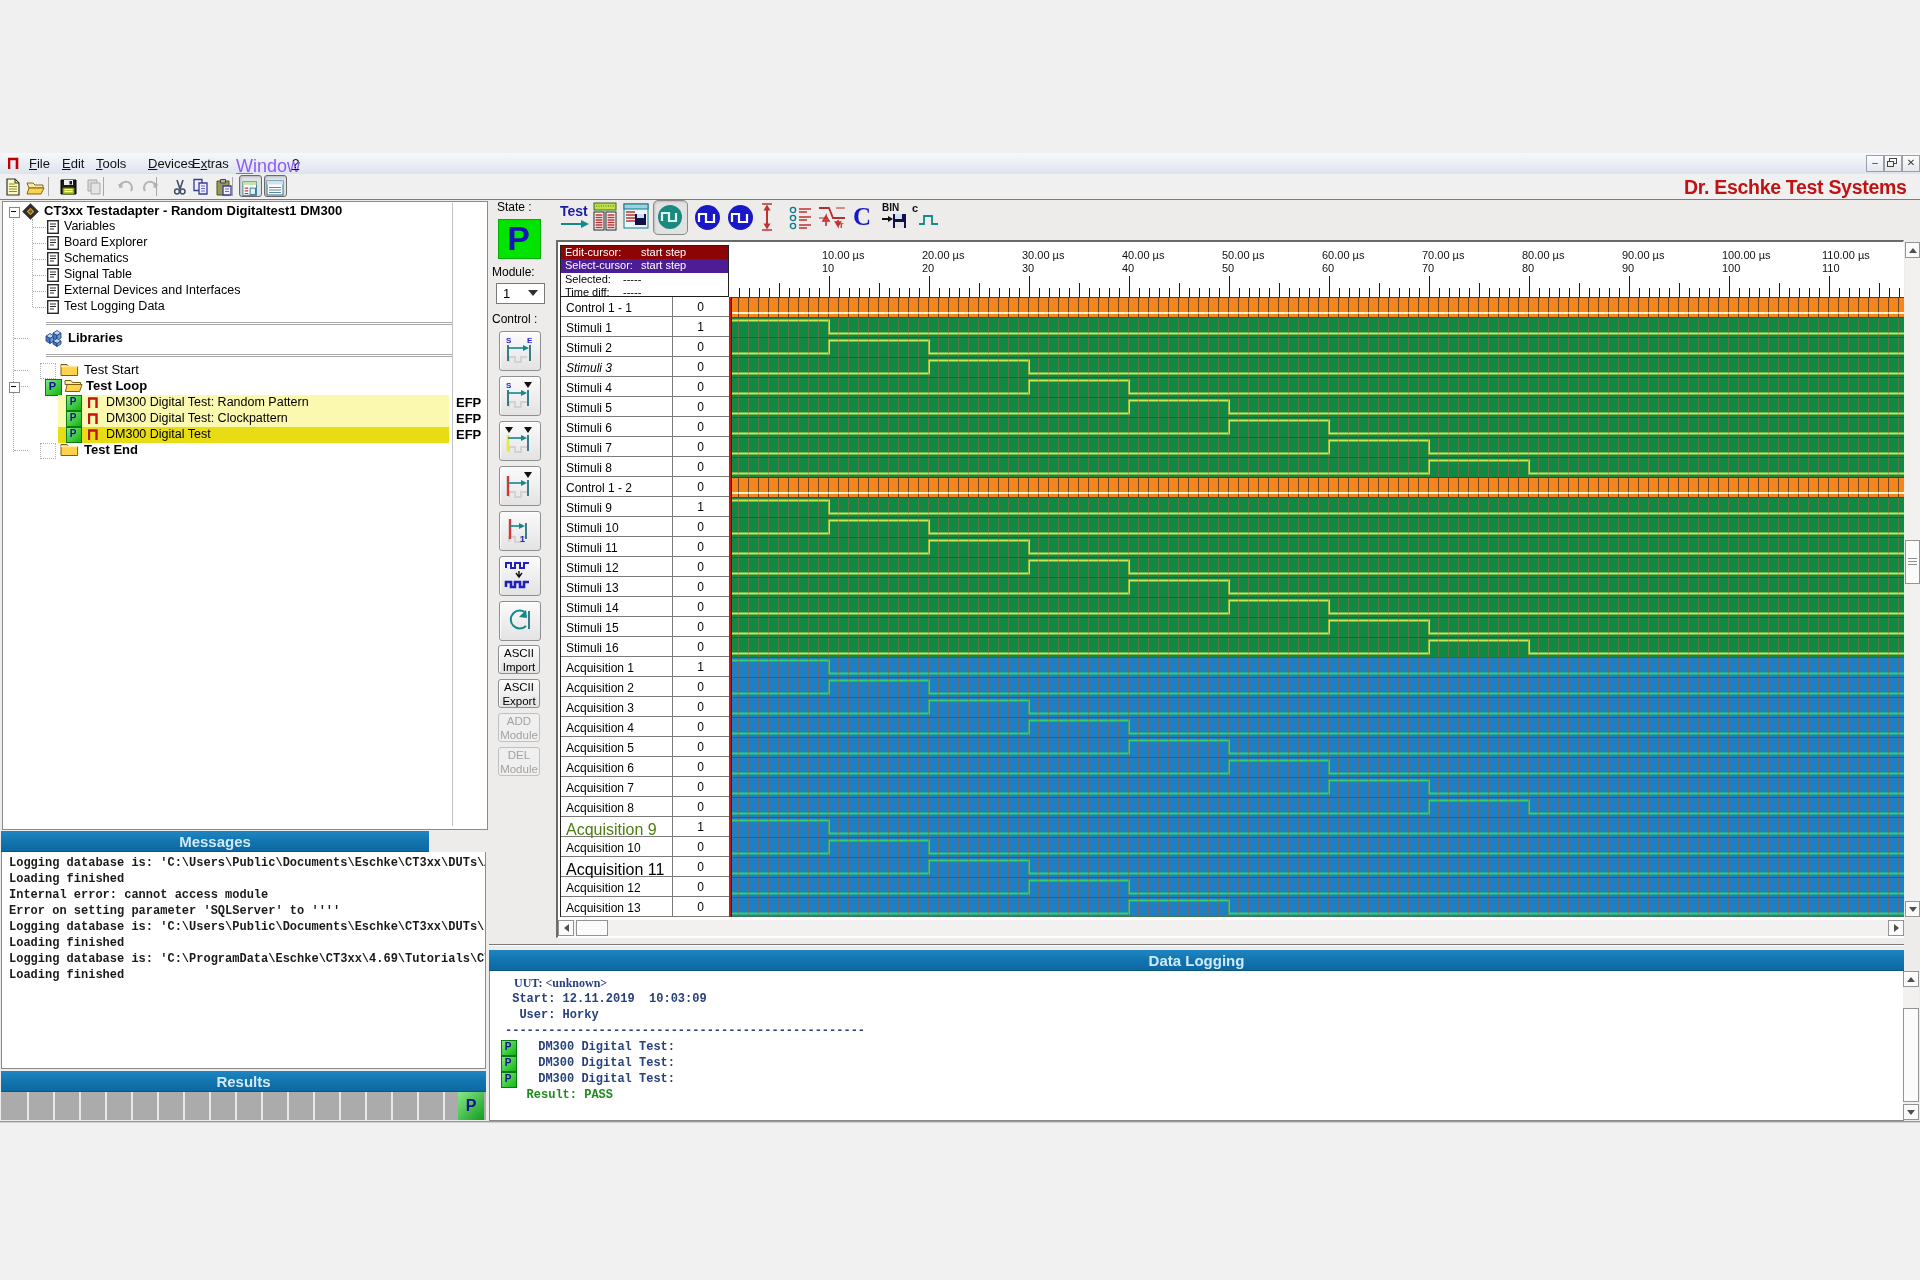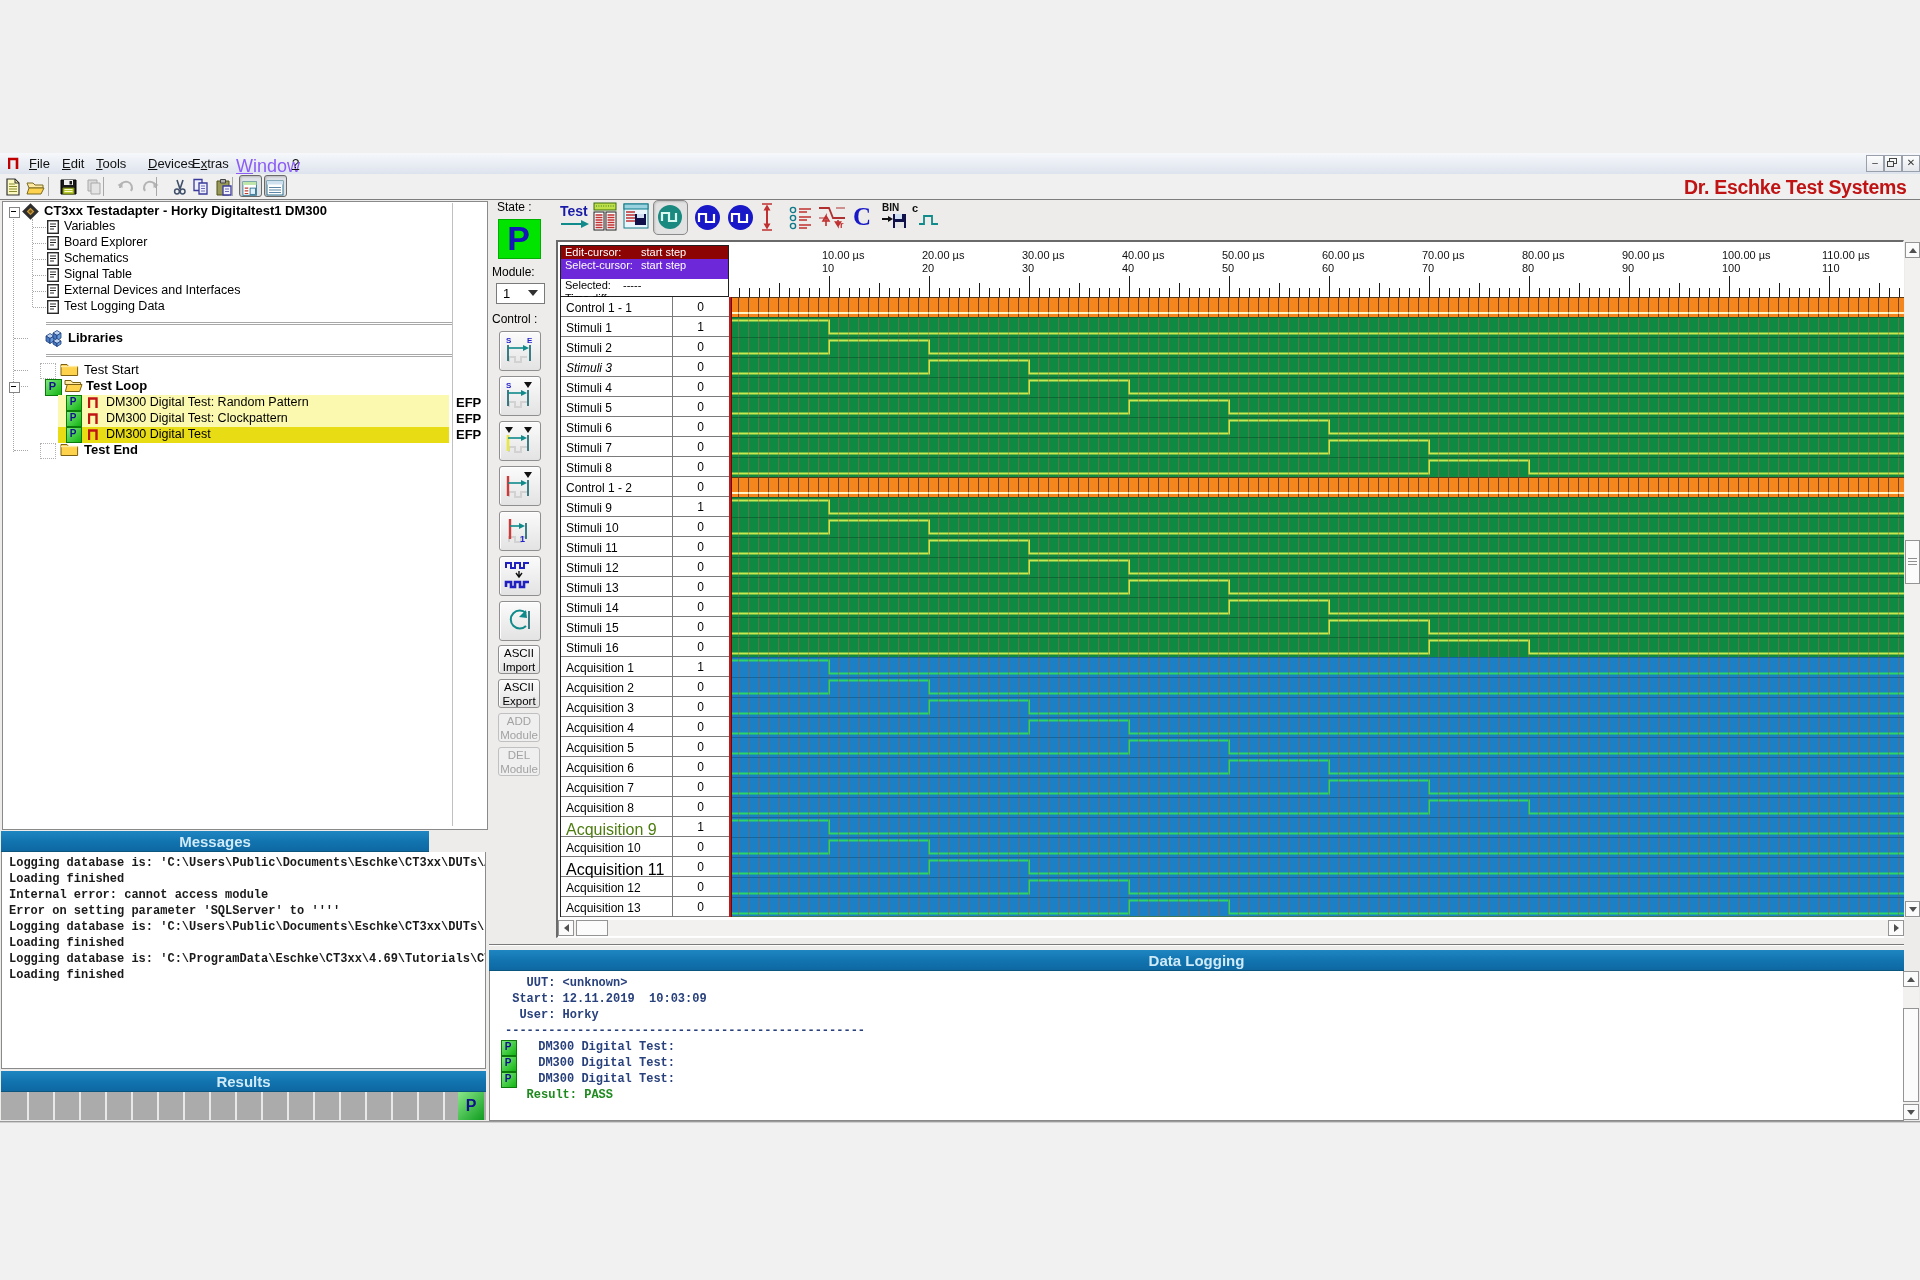--- a/index.html
+++ b/index.html
@@ -113,21 +113,21 @@
 <div class="abs" style="left:14px;top:450px;width:14px;height:1px;border-top:1px dotted #a8a8a8;"></div>
 <div class="abs" style="left:9px;top:207px;width:9px;height:9px;background:#fff;border:1px solid #848484;"></div>
 <div class="abs" style="left:11px;top:211px;width:5px;height:1px;background:#000;"></div>
 <div class="abs" style="left:9px;top:382px;width:9px;height:9px;background:#fff;border:1px solid #848484;"></div>
 <div class="abs" style="left:11px;top:386px;width:5px;height:1px;background:#000;"></div>
 <svg class="abs" style="left:22px;top:203px" width="17" height="17" viewBox="0 0 17 17">
     <rect x="2.6" y="2.6" width="11.8" height="11.8" transform="rotate(45 8.5 8.5)" fill="#2e2e2e"></rect>
     <rect x="5.8" y="5.8" width="5.4" height="5.4" transform="rotate(45 8.5 8.5)" fill="#c89a3c"></rect>
     <rect x="7.1" y="7.1" width="2.8" height="2.8" transform="rotate(45 8.5 8.5)" fill="#7a5a16"></rect>
   </svg>
-<div class="abs" style="left:44px;top:203px;font-size:13px;font-weight:bold;color:#000;white-space:nowrap;">CT3xx Testadapter - Horky Digitaltest1 DM300</div>
+<div class="abs" style="left:44px;top:203px;font-size:13px;font-weight:bold;color:#000;white-space:nowrap;">CT3xx Testadapter - Random Digitaltest1 DM300</div>
 <svg class="abs" style="left:47px;top:220px" width="12" height="14" viewBox="0 0 12 14">
     <rect x="0.7" y="0.7" width="10.6" height="12.6" fill="#fff" stroke="#2a2a2a" stroke-width="1.4"></rect>
     <path d="M3 4 h6 M3 6.5 h6 M3 9 h4" stroke="#2a2a2a" stroke-width="1.2"></path>
   </svg>
 <div class="abs" style="left:64px;top:219px;font-size:12.5px;font-weight:normal;color:#000;white-space:nowrap;">Variables</div>
 <svg class="abs" style="left:47px;top:236px" width="12" height="14" viewBox="0 0 12 14">
     <rect x="0.7" y="0.7" width="10.6" height="12.6" fill="#fff" stroke="#2a2a2a" stroke-width="1.4"></rect>
     <path d="M3 4 h6 M3 6.5 h6 M3 9 h4" stroke="#2a2a2a" stroke-width="1.2"></path>
   </svg>
 <div class="abs" style="left:64px;top:235px;font-size:12.5px;font-weight:normal;color:#000;white-space:nowrap;">Board Explorer</div>
@@ -377,21 +377,21 @@
 <svg class="abs" style="left:911px;top:202px" width="30" height="30" viewBox="0 0 30 30">
     <text x="1" y="10" font-size="11" font-weight="bold" fill="#101010" font-family="Liberation Sans">c</text>
     <path d="M8 22 h5 v-8 h8 v8 h6" fill="none" stroke="#108a8a" stroke-width="1.8"></path>
   </svg>
 <div class="abs" style="left:556px;top:240px;width:1348px;height:698px;background:#fff;border-top:2px solid #6a6a6a;border-left:2px solid #6a6a6a;border-right:1px solid #fdfdfd;border-bottom:1px solid #fdfdfd;box-sizing:border-box;"></div>
 <div class="abs" style="left:560px;top:245px;width:169px;height:52px;background:#fff;border:1px solid #202020;box-sizing:border-box;font-size:11px;">
     <div style="height:13px;background:#8c0404;color:#fff;">
       <span style="position:absolute;left:4px;">Edit-cursor:</span>
       <span style="position:absolute;left:80px;">start step</span>
     </div>
-    <div style="height:20px;background:#6d28d9;color:#fff;position:relative;">
+    <div style="height:14px;background:#4c1d95;color:#fff;position:relative;">
       <span style="position:absolute;left:4px;">Select-cursor:</span>
       <span style="position:absolute;left:80px;">start step</span>
     </div>
     <div style="height:13px;position:relative;">
       <span style="position:absolute;left:4px;">Selected:</span>
       <span style="position:absolute;left:62px;">-----</span>
     </div>
     <div style="height:13px;position:relative;">
       <span style="position:absolute;left:4px;">Time diff:</span>
       <span style="position:absolute;left:62px;">-----</span>
@@ -678,21 +678,21 @@
     <div style="width:0;height:0;border-top:4px solid transparent;border-bottom:4px solid transparent;border-right:5px solid #505050;"></div>
   </div>
 <div class="abs sbtn" style="left:1888px;top:920px;width:16px;height:16px;">
     <div style="width:0;height:0;border-top:4px solid transparent;border-bottom:4px solid transparent;border-left:5px solid #505050;"></div>
   </div>
 <div class="abs sbtn" style="left:576px;top:920px;width:32px;height:16px;"></div>
 <div class="abs" style="left:489px;top:944px;width:1415px;height:1px;background:#7a7a7a;"></div>
 <div class="abs" style="left:489px;top:945px;width:1415px;height:1px;background:#fdfdfd;"></div>
 <div class="abs titlebar" style="left:489px;top:950px;width:1415px;height:21px;line-height:21px;">Data Logging</div>
 <div class="abs" style="left:489px;top:971px;width:1413px;height:149px;background:#fff;border:1px solid #8a8a8a;border-top:none;overflow:hidden;"></div>
-<div class="abs mono" style="left:505px;top:976px;font-size:12px;font-weight:bold;color:#28407c;white-space:pre;">   UUT: &lt;unknown&gt;</div>
+<div class="abs mono" style="left:505px;top:976px;font-size:12px;font-weight:bold;color:#28407c;white-space:pre;font-family:Liberation Serif, serif;">   UUT: &lt;unknown&gt;</div>
 <div class="abs mono" style="left:505px;top:992px;font-size:12px;font-weight:bold;color:#28407c;white-space:pre;"> Start: 12.11.2019  10:03:09</div>
 <div class="abs mono" style="left:505px;top:1008px;font-size:12px;font-weight:bold;color:#28407c;white-space:pre;">  User: Horky</div>
 <div class="abs mono" style="left:505px;top:1024px;font-size:12px;font-weight:bold;color:#28407c;white-space:pre;">--------------------------------------------------</div>
 <div class="abs" style="left:501px;top:1040px;width:14px;height:14px;background:linear-gradient(135deg,#7fe87f,#12b412);border:1px solid #0a7a0a;"></div>
 <div class="abs" style="left:501px;top:1041px;width:14px;text-align:center;font-size:10px;font-weight:bold;color:#10108c;line-height:12px;">P</div>
 <div class="abs mono" style="left:531px;top:1040px;font-size:12px;font-weight:bold;color:#28407c;white-space:pre;"> DM300 Digital Test:</div>
 <div class="abs" style="left:501px;top:1056px;width:14px;height:14px;background:linear-gradient(135deg,#7fe87f,#12b412);border:1px solid #0a7a0a;"></div>
 <div class="abs" style="left:501px;top:1057px;width:14px;text-align:center;font-size:10px;font-weight:bold;color:#10108c;line-height:12px;">P</div>
 <div class="abs mono" style="left:531px;top:1056px;font-size:12px;font-weight:bold;color:#28407c;white-space:pre;"> DM300 Digital Test:</div>
 <div class="abs" style="left:501px;top:1072px;width:14px;height:14px;background:linear-gradient(135deg,#7fe87f,#12b412);border:1px solid #0a7a0a;"></div>

